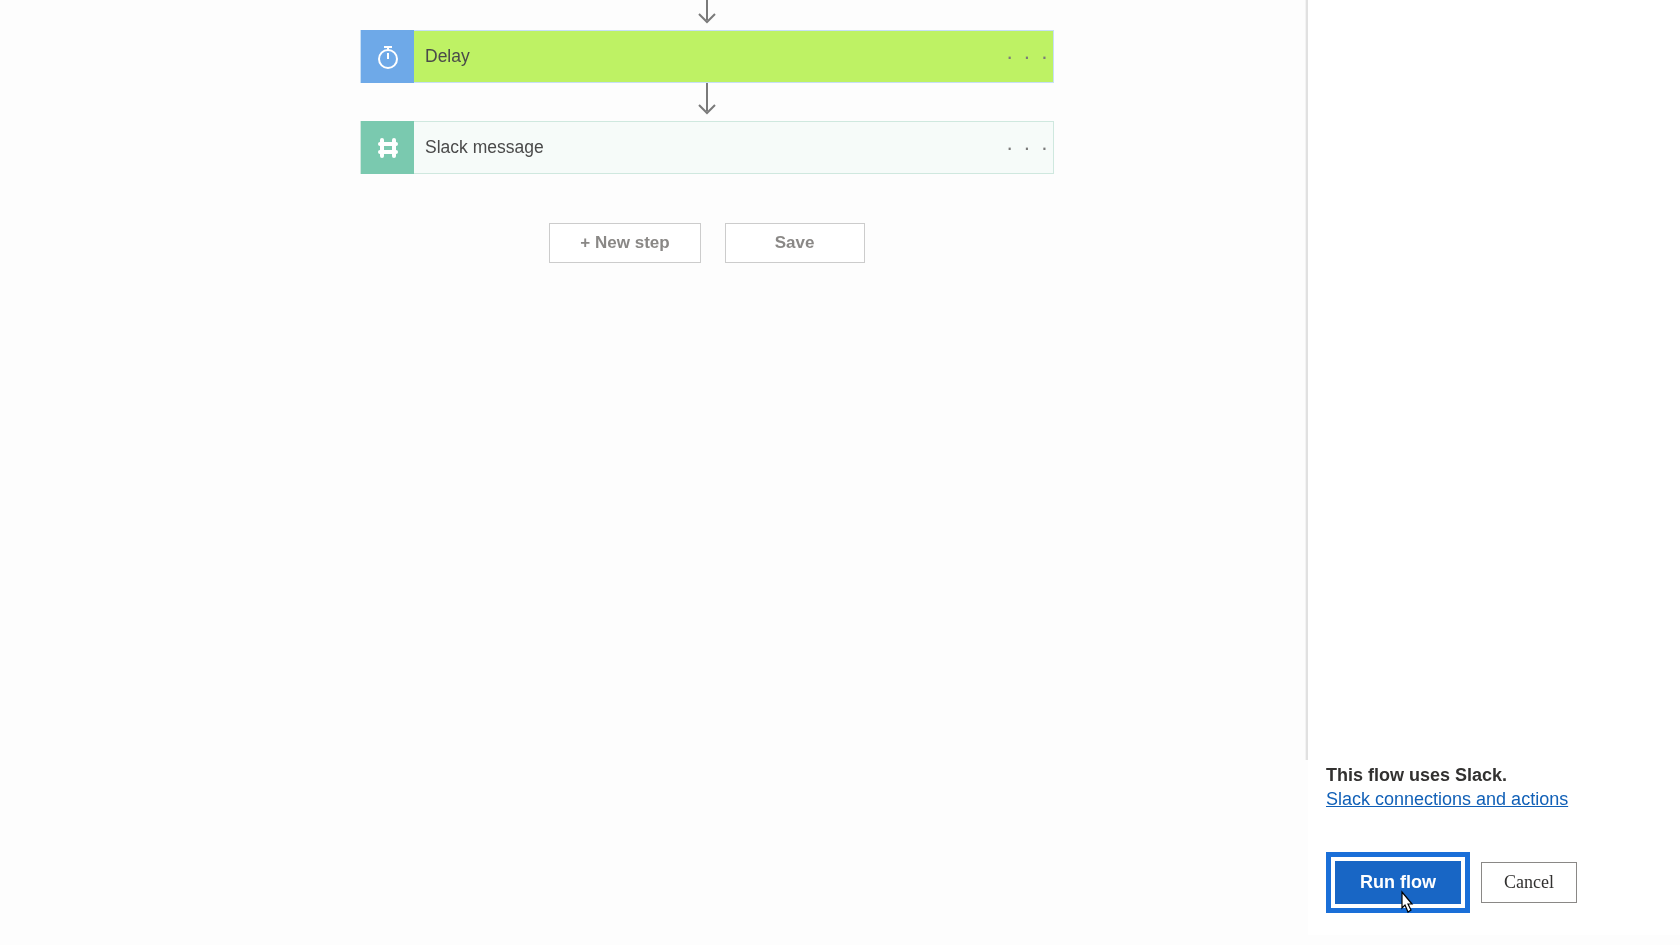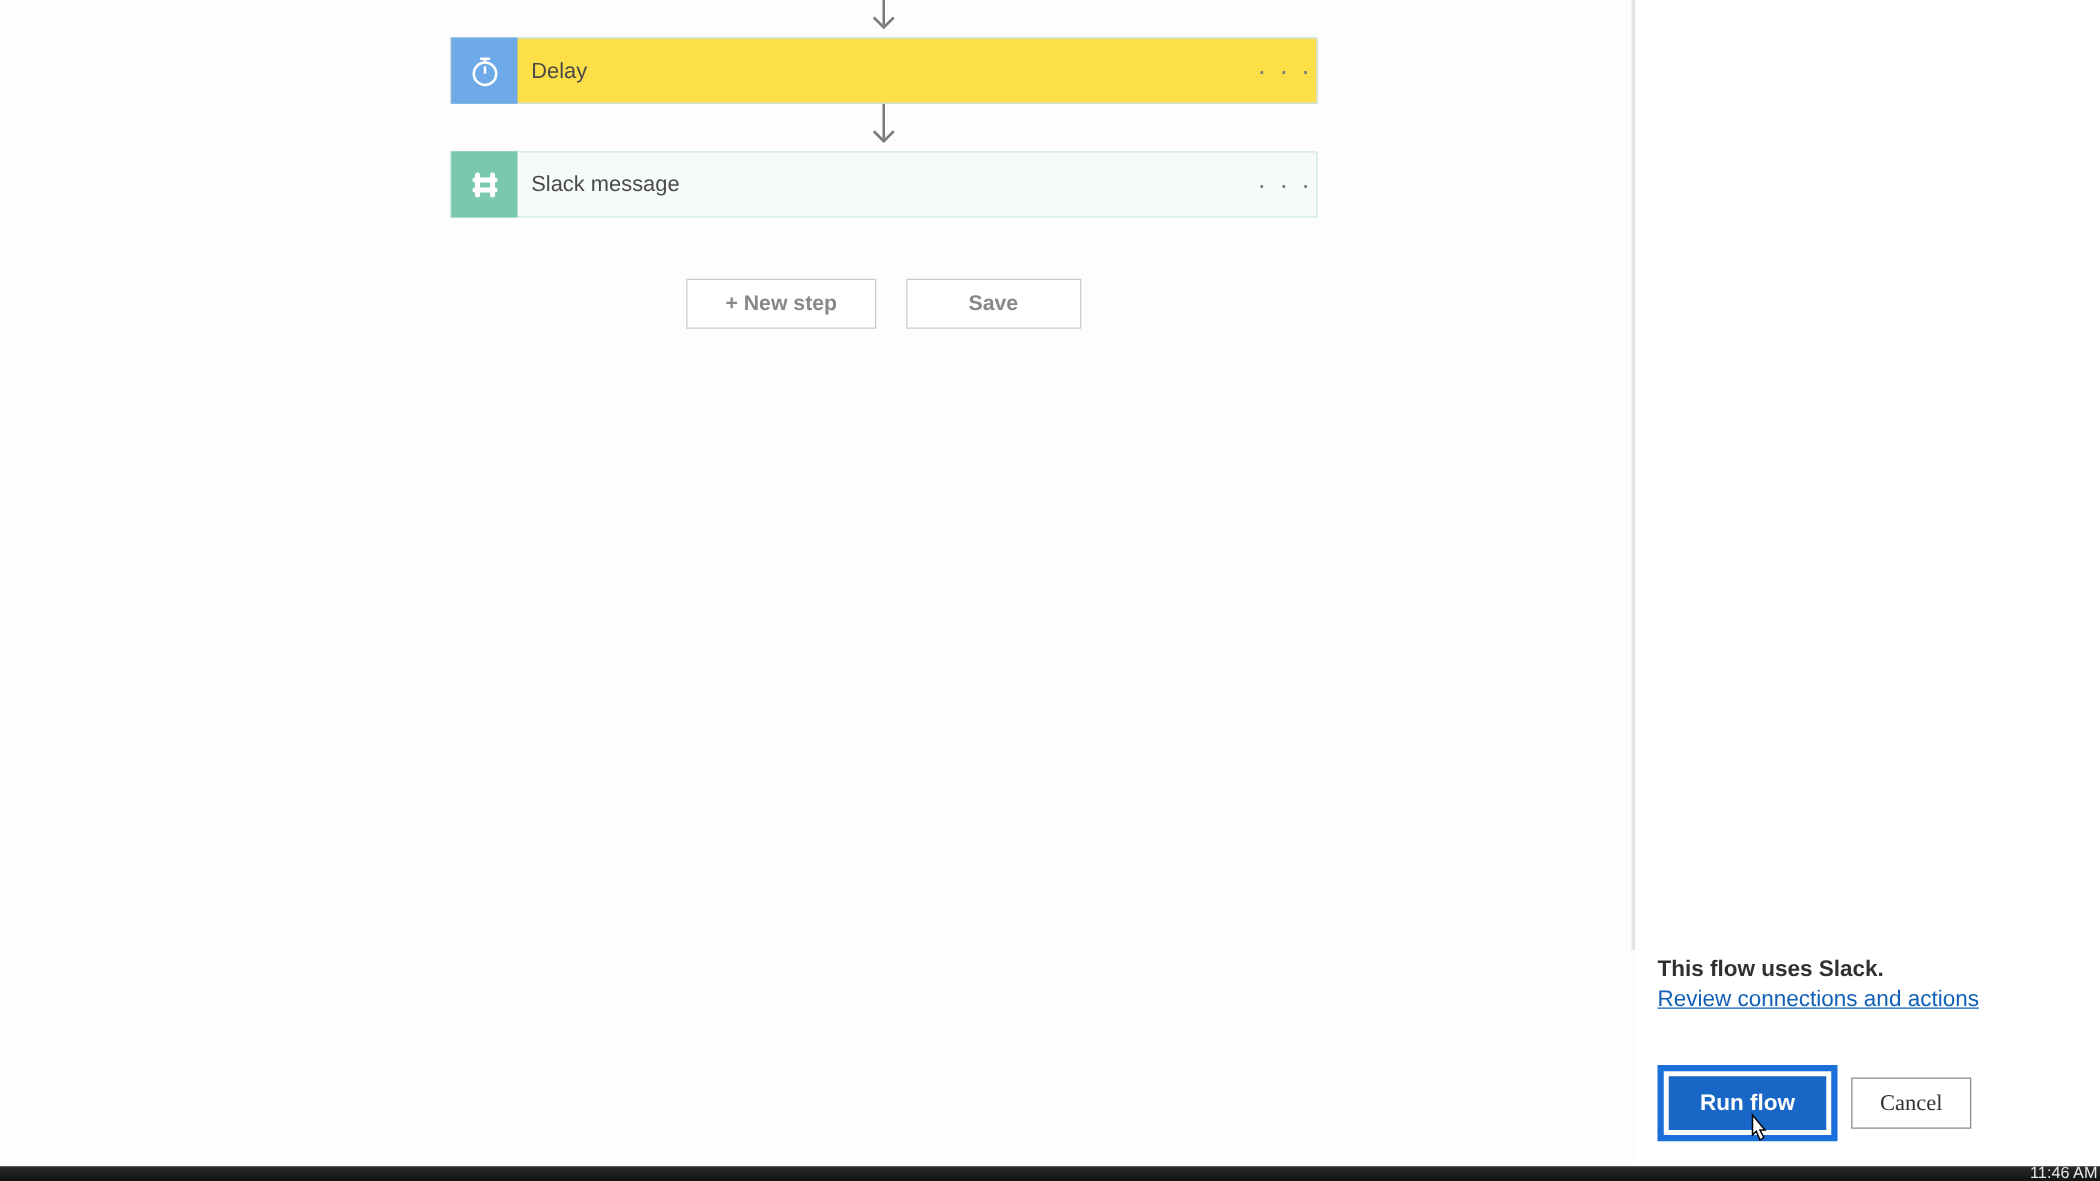--- a/index.html
+++ b/index.html
@@ -101,21 +101,21 @@
   .arrow svg { display: block; }
 
   .step {
     display: flex;
     align-items: center;
     border: 1px solid #d6d6d6;
     background: #fff;
     height: 53px;
   }
   .step-delay {
-    background: #fde047;
+    background: #bef264;
     border: 1px solid #c7dff6;
   }
   .step-post {
     background: #f6fbf9;
     border: 1px solid #cfe8df;
   }
 
   .step-icon {
     width: 53px;
     height: 53px;
@@ -239,33 +239,30 @@
       <button class="act-btn">Save</button>
     </div>
 
   </div>
 
   <div class="divider"></div>
 
   <div class="panel">
     <div class="panel-bottom">
       <div class="panel-text">This flow uses Slack.</div>
-      <a class="panel-link">Review connections and actions</a>
+      <a class="panel-link">Slack connections and actions</a>
       <div class="panel-buttons">
         <span class="btn-primary-wrap">
           <button class="btn-primary">Run flow</button>
         </span>
         <button class="btn-secondary">Cancel</button>
       </div>
     </div>
   </div>
 
-  <div class="taskbar">
-    <div class="task-time">11:46 AM</div>
-  </div>
 
   <div class="cursor">
     <svg width="22" height="26" viewBox="0 0 22 26">
       <path d="M8 2 L8 18 L11 15 L14 22 L17 20 L14 14 L18 14 Z" fill="#fff" stroke="#000" stroke-width="1.2"></path>
     </svg>
   </div>
 
 </div>
 
 </body></html>

